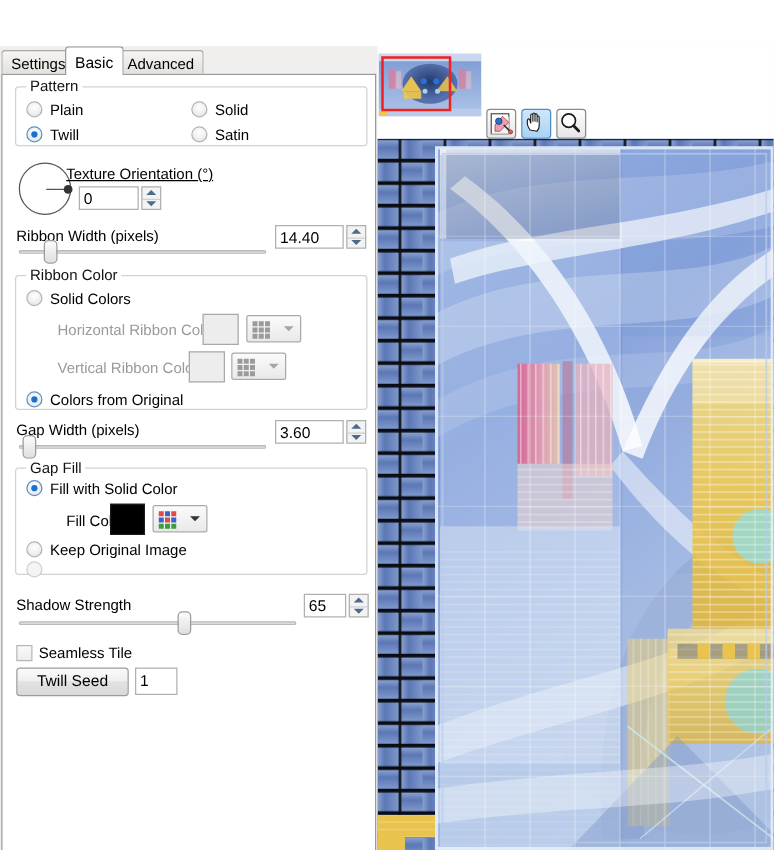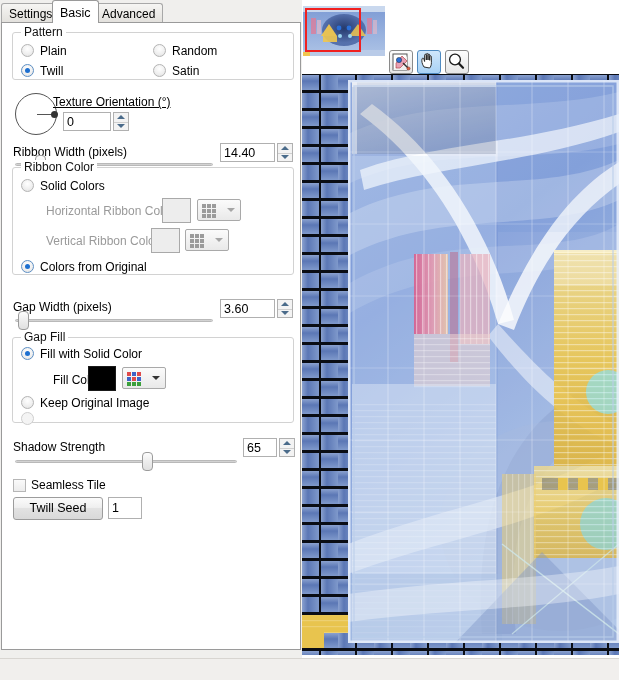--- a/index.html
+++ b/index.html
@@ -5,21 +5,21 @@
   * { box-sizing: border-box; }
   html, body {
     margin: 0; padding: 0;
     width: 619px; height: 680px;
     overflow: hidden;
     font-family: "Liberation Sans", sans-serif;
     font-size: 12px;
     color: #000;
     background: #ffffff;
   }
-  #app { position: relative; width: 619px; height: 500px; background: #f2f1ef; }
+  #app { position: relative; width: 619px; height: 500px; background: #f2f1ef; margin-top: 37px; }
 
   
   #left-panel {
     position: absolute; left: 0; top: 0; width: 302px; height: 658px;
     background: #f0efed;
   }
   
   #tabstrip {
     position: absolute; left: 0; top: 0; width: 302px; height: 22px;
     background: #f0efed;
@@ -217,21 +217,21 @@
       <div class="groupbox" style="left:10px; top:9px; width:282px; height:48px;">
         <span class="group-title">Pattern</span>
 
         <div class="radio" style="left:8px; top:11px;"></div>
         <span class="lbl" style="left:27px; top:11px;text-align:right;">Plain</span>
 
         <div class="radio checked" style="left:8px; top:31px;"></div>
         <span class="lbl" style="left:27px; top:31px;">Twill</span>
 
         <div class="radio" style="left:140px; top:11px;"></div>
-        <span class="lbl" style="left:159px; top:11px;">Random</span>
+        <span class="lbl" style="left:159px; top:11px;">Solid</span>
 
         <div class="radio" style="left:140px; top:31px;"></div>
         <span class="lbl" style="left:159px; top:31px;">Satin</span>
       </div>
 
       <div id="dial" style="left:13px; top:70px;">
         <div id="dial-line"></div>
         <div id="dial-knob"></div>
       </div>
       <span class="lbl" style="left:51px; top:72px;text-decoration:underline;">Texture Orientation (°)</span>
@@ -251,21 +251,21 @@
       <input class="textbox" style="left: 218px; top: 120px; width: 55px; height: 19px;" value="14.40">
       <div class="spinner" style="left:275px; top:120px; height:19px;">
         <div class="spin-half">
             <span class="arr up"></span>
           </div>
         <div class="spin-half">
             <span class="arr down"></span>
           </div>
       </div>
 
-      <div class="groupbox" style="left:10px; top:144px; width:282px; height:108px;">
+      <div class="groupbox" style="left:10px; top:160px; width:282px; height:108px;">
         <span class="group-title">Ribbon Color</span>
 
         <div class="radio" style="left:8px; top:11px;"></div>
         <span class="lbl" style="left:27px; top:11px;">Solid Colors</span>
 
         <span class="lbl disabled" style="left:33px; top:36px;">Horizontal Ribbon Color</span>
         <div class="swatch" style="left:149px; top:30px; width:29px; height:25px;"></div>
         <div class="palette-btn" style="left:184px; top:31px; width:44px; height:22px;">
           <span class="palette-grid">
             <i style="background:#9b9b9b"></i>

